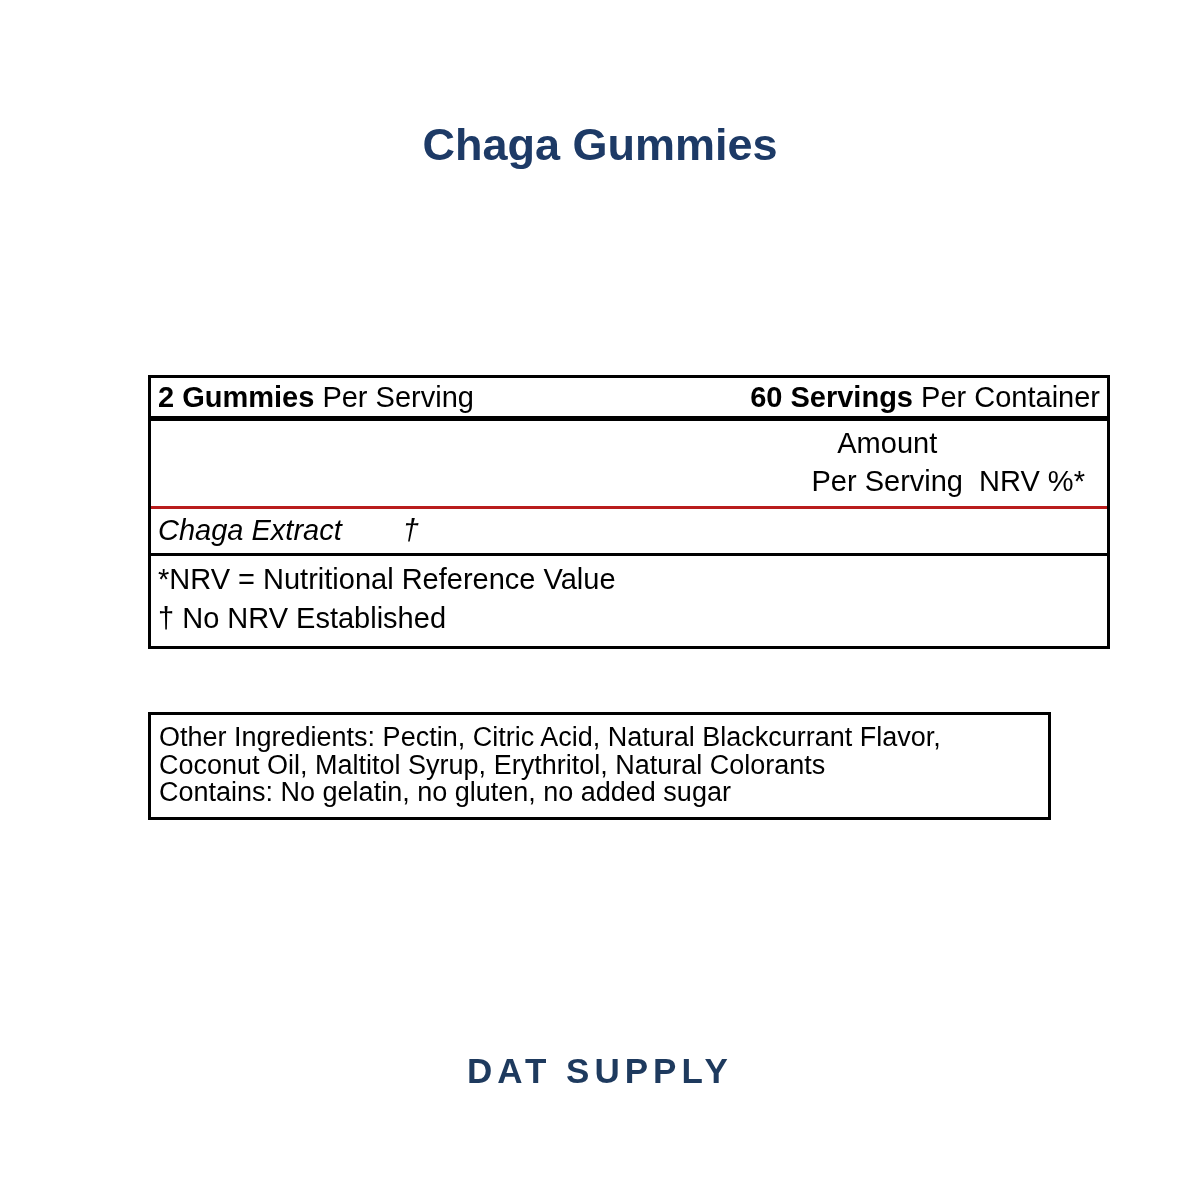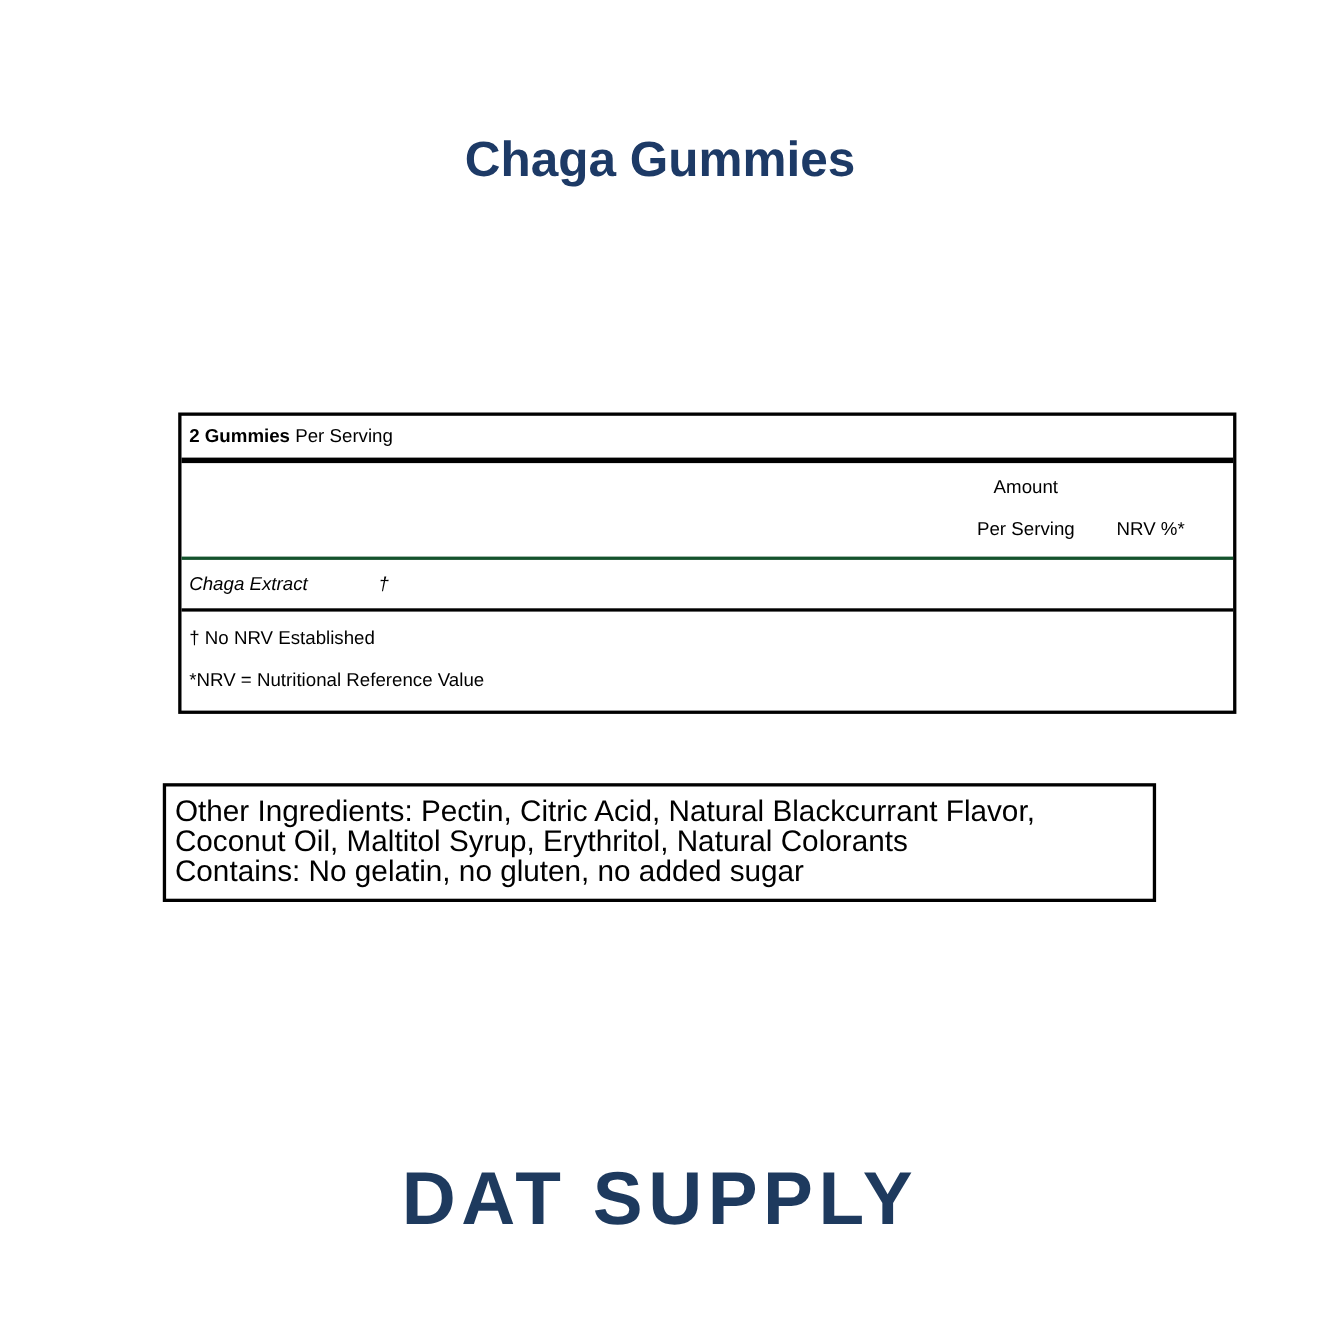--- a/index.html
+++ b/index.html
@@ -17,38 +17,38 @@
     text-align: center;
     font-size: 45px;
     font-weight: 700;
     color: #1d3a66;
     line-height: 1.2;
   }
 
   
   .facts-table {
     position: absolute;
-    top: 375px; left: 162px; width: 962px;
+    top: 375px; left: 148px; width: 962px;
     border: 3px solid #000;
-    font-size: 17px;
+    font-size: 29px;
     background: #fff;
   }
   .serving-row {
     display: flex;
     justify-content: space-between;
     padding: 4px 7px;
     line-height: 30px;
     border-bottom: 5px solid #000;
   }
   .bold { font-weight: 700; }
 
   .head-section {
     display: flex;
     padding: 3px 6px 6px 7px;
-    border-bottom: 3px solid #14532d;
+    border-bottom: 3px solid #b91c1c;
   }
   .flex-spacer { flex: 1; }
   .amount-head {
     display: inline-block;
     text-align: center;
     line-height: 38px;
   }
   .amount-head span { display: block; }
   .nrv-head {
     width: 138px;
@@ -82,59 +82,60 @@
     font-size: 27px;
     line-height: 27.5px;
     background: #fff;
   }
 
   
   .brand {
     position: absolute;
     top: 1050px; left: 0; width: 1200px;
     text-align: center;
-    font-size: 68px;
+    font-size: 35px;
     font-weight: 800;
     letter-spacing: 5px;
     color: #1e3a5e;
     line-height: 1.2;
   }
 </style>
 </head>
 <body>
 
 <main>
 
   <h1 class="title">Chaga Gummies</h1>
 
   <section class="facts-table">
 
     <div class="serving-row">
       <div><span class="bold">2 Gummies</span><span> Per Serving</span></div>
+      <div><span class="bold">60 Servings</span><span> Per Container</span></div>
     </div>
 
     <div class="head-section">
       <div class="flex-spacer"></div>
       <div class="amount-head">
         <span>Amount</span>
         <span>Per Serving</span>
       </div>
       <div class="nrv-head">NRV %*</div>
     </div>
 
     <div class="nutrient-section">
       <div class="nutrient-row">
         <div>Chaga Extract</div>
         <div class="n-nrv">†</div>
       </div>
     </div>
 
     <div class="footnotes">
+      <span class="footnote-line">*NRV = Nutritional Reference Value</span>
       <span class="footnote-line">† No NRV Established</span>
-      <span class="footnote-line">*NRV = Nutritional Reference Value</span>
     </div>
 
   </section>
 
   <section class="ingredients-box">
     <p>Other Ingredients: Pectin, Citric Acid, Natural Blackcurrant Flavor, Coconut Oil, Maltitol Syrup, Erythritol, Natural Colorants</p>
     <p>Contains: No gelatin, no gluten, no added sugar</p>
   </section>
 
   <div class="brand">DAT SUPPLY</div>

